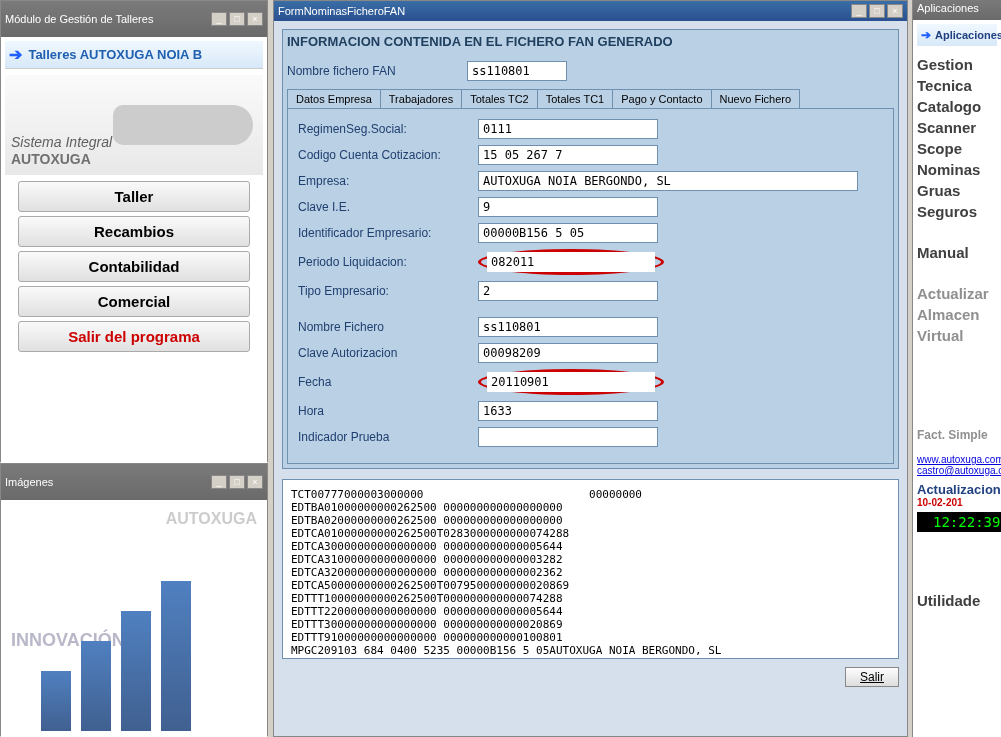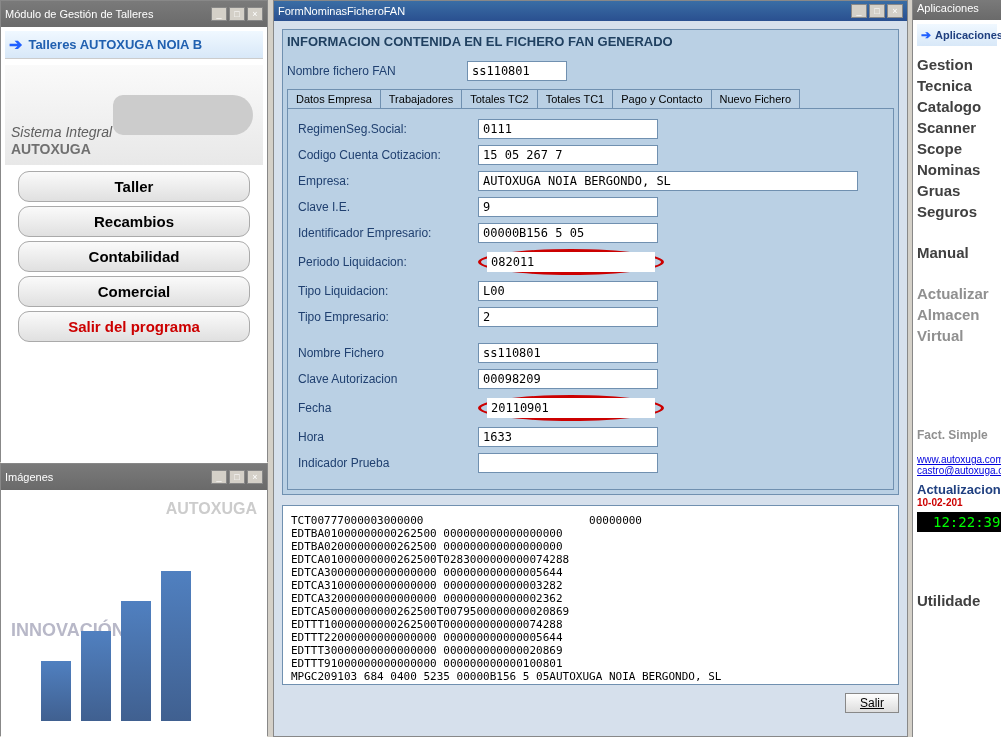--- a/index.html
+++ b/index.html
@@ -1,31 +1,31 @@
 <!DOCTYPE html>
 <html><head>
 <meta charset="utf-8">
 <style>
   * { box-sizing: border-box; margin: 0; padding: 0; font-family: Arial, sans-serif; }
   body { background: #d4d0c8; width: 1001px; height: 737px; overflow: hidden; position: relative; font-size: 12px; }
   
   
   .left-window { position: absolute; left: 0; top: 0; width: 268px; height: 462px; border: 1px solid #888; }
-  .left-title { background: linear-gradient(#7a7a7a,#6a6a6a); color: #fff; padding: 2px 4px; display: flex; align-items: center; height: 26px; font-size: 11px; }
+  .left-title { background: linear-gradient(#7a7a7a,#6a6a6a); color: #fff; padding: 2px 4px; display: flex; align-items: center; height: 36px; font-size: 11px; }
   .left-title .ctrls { margin-left: auto; display: flex; gap: 2px; }
   .wbtn { width: 16px; height: 14px; background: #d4d0c8; border: 1px solid #888; font-size: 9px; text-align: center; line-height: 12px; cursor: pointer; }
   .left-body { background: #fff; height: calc(100% - 20px); padding: 4px; }
   .talleres-row { background: linear-gradient(#f0f8ff,#d8e8f8); border-bottom: 1px solid #ccc; padding: 4px; display: flex; align-items: center; gap: 6px; }
   .arrow-icon { color: #2060ff; font-size: 16px; font-weight: bold; }
   .talleres-text { color: #2060b0; font-weight: bold; font-size: 13px; }
   .sistema-img { position: relative; height: 100px; background: linear-gradient(#fafafa,#e8e8e8); margin: 6px 0; }
   .sistema-text { position: absolute; left: 6px; top: 60px; font-style: italic; color: #606060; font-size: 14px; line-height: 14px; }
   .autoxuga-text { position: absolute; left: 6px; top: 76px; font-weight: bold; color: #707070; font-size: 14px; }
   .wrench { position: absolute; right: 10px; top: 30px; width: 140px; height: 40px; background: #ccc; border-radius: 10px 20px 20px 10px; }
-  .main-btn { display: block; width: 90%; margin: 4px auto; padding: 6px; font-size: 15px; font-weight: bold; background: linear-gradient(#fafafa,#e0e0e0); border: 1px solid #aaa; border-radius: 11px; text-align: center; cursor: pointer; }
+  .main-btn { display: block; width: 90%; margin: 4px auto; padding: 6px; font-size: 15px; font-weight: bold; background: linear-gradient(#fafafa,#e0e0e0); border: 1px solid #aaa; border-radius: 3px; text-align: center; cursor: pointer; }
   .main-btn.red { color: #cc0000; }
   
   
   .img-window { position: absolute; left: 0; top: 463px; width: 268px; height: 273px; border: 1px solid #888; }
   .img-body { background: #fff; height: calc(100% - 20px); position: relative; overflow: hidden; }
   .autoxuga-wm { position: absolute; right: 10px; top: 10px; color: #ccc; font-weight: bold; font-size: 16px; }
   .innov-wm { position: absolute; left: 10px; top: 130px; color: #b8b8c8; font-weight: bold; font-size: 18px; }
   .bars { position: absolute; left: 40px; bottom: 20px; display: flex; gap: 10px; align-items: flex-end; }
   .bar { width: 30px; background: linear-gradient(180deg,#5080c0,#406090); }
   
@@ -155,24 +155,20 @@
           </div>
         <div class="row">
             <span class="lbl">Identificador Empresario:</span>
             <input class="inp" style="width: 180px;" value="00000B156 5 05">
           </div>
         <div class="row">
             <span class="lbl">Periodo Liquidacion:</span>
             <span class="circle">
               <input class="inp" style="width: 168px; border: none;" value="082011">
             </span>
-          </div>
-        <div class="row">
-            <span class="lbl">Tipo Liquidacion:</span>
-            <input class="inp" style="width: 180px;" value="L00">
           </div>
         <div class="row">
             <span class="lbl">Tipo Empresario:</span>
             <input class="inp" style="width: 180px;" value="2">
           </div>
         <div style="height:10px"></div>
         <div class="row">
             <span class="lbl">Nombre Fichero</span>
             <input class="inp" style="width: 180px;" value="ss110801">
           </div>

